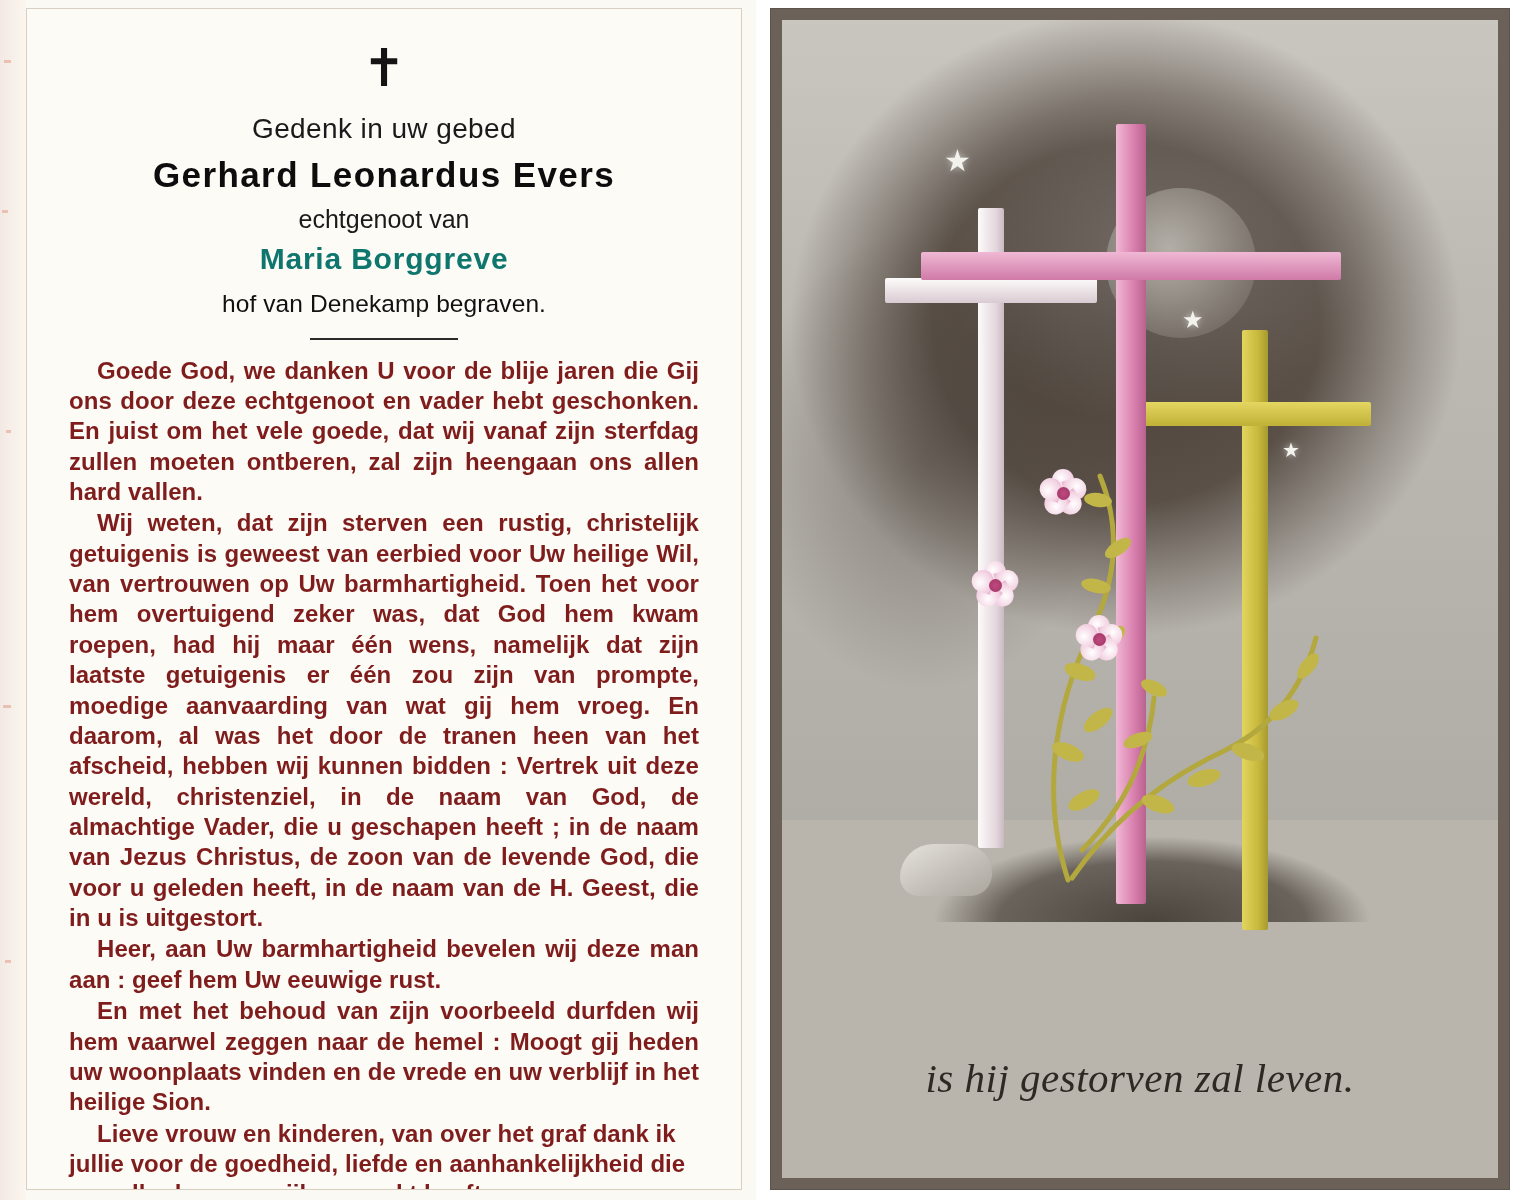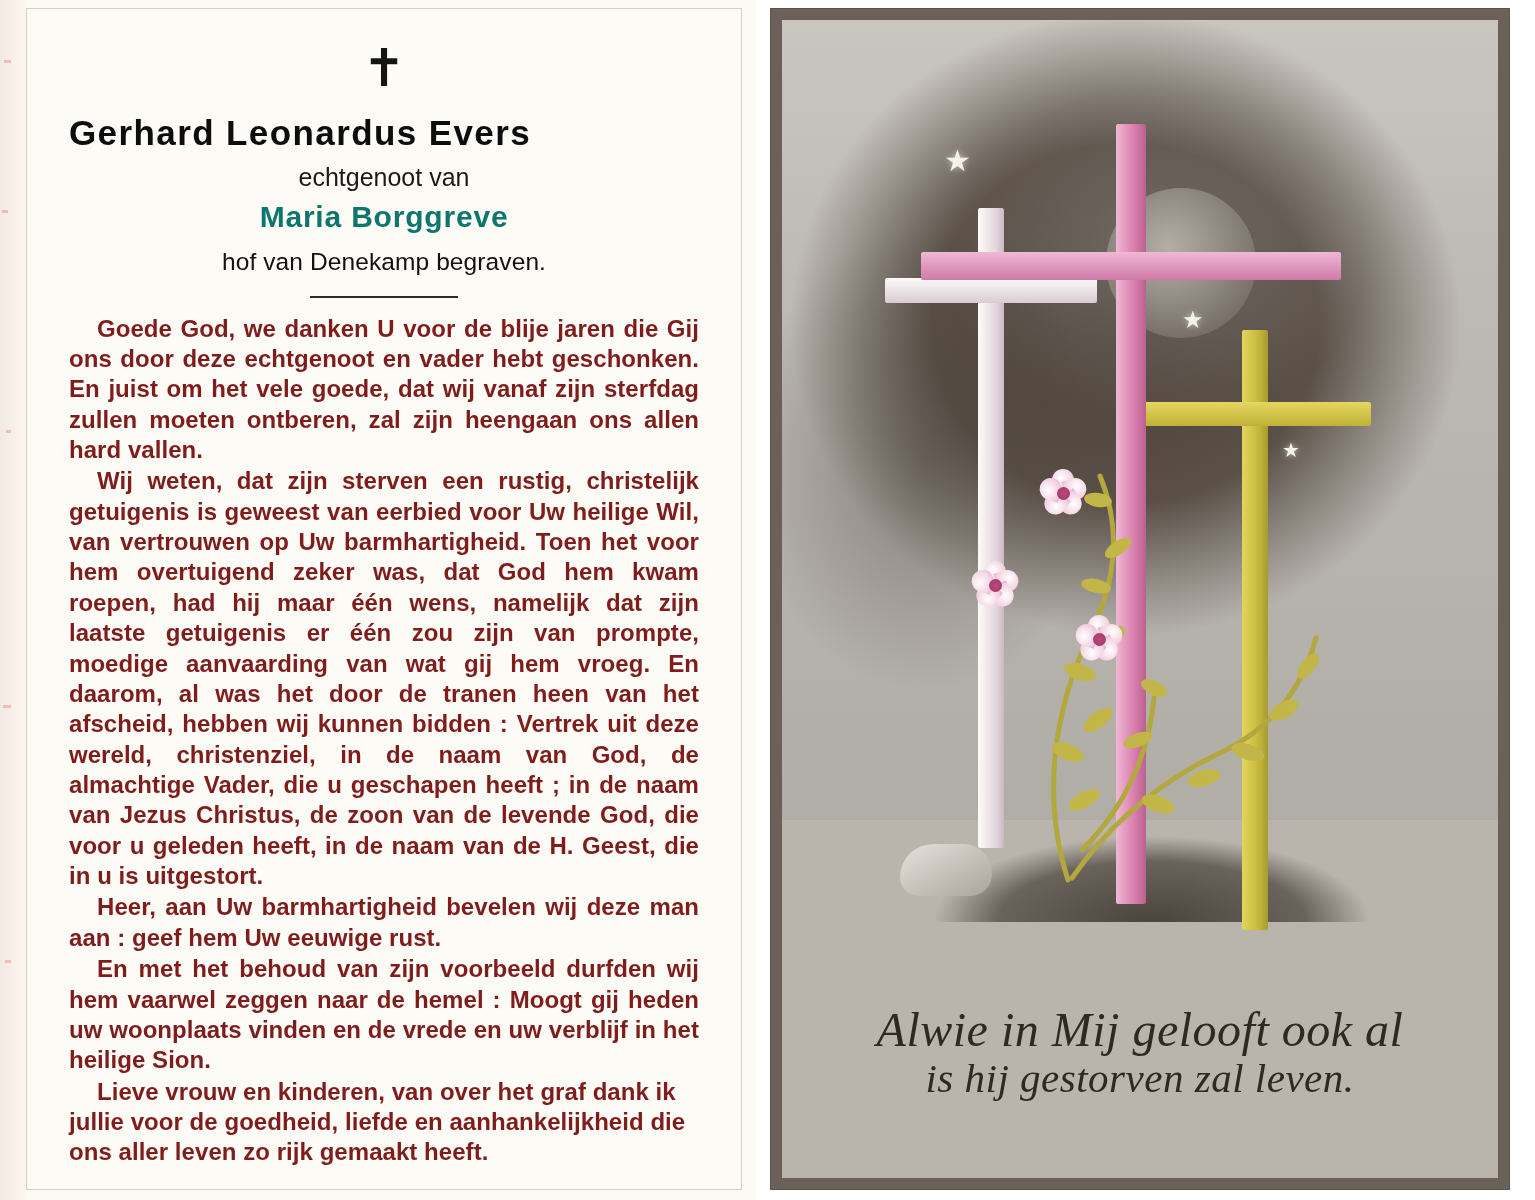--- a/index.html
+++ b/index.html
@@ -62,21 +62,21 @@
     font-weight: 400;
   }
   .line-gedenk {
     text-align: center;
     font-size: 28px;
     color: #1a1a1a;
     letter-spacing: .4px;
     margin-bottom: 10px;
   }
   .name-main {
-    text-align: left;
+    text-align: center;
     font-size: 35px;
     font-weight: bold;
     letter-spacing: 1.4px;
     color: #0d0d0d;
     margin-bottom: 10px;
     white-space: nowrap;
   }
   .line-echtgenoot {
     text-align: center;
     font-size: 25px;
@@ -321,20 +321,21 @@
     <div class="edge-left">
       <span class="edge-speck" style="left:4px;top:60px;width:7px;height:3px;"></span>
       <span class="edge-speck" style="left:2px;top:210px;width:6px;height:3px;"></span>
       <span class="edge-speck" style="left:6px;top:430px;width:5px;height:3px;"></span>
       <span class="edge-speck" style="left:3px;top:705px;width:8px;height:3px;"></span>
       <span class="edge-speck" style="left:5px;top:960px;width:6px;height:3px;"></span>
     </div>
 
     <div class="left-inner">
       <div class="cross-glyph">✝</div>
+      <div class="line-gedenk">Gedenk in uw gebed</div>
       <div class="name-main">Gerhard Leonardus Evers</div>
       <div class="line-echtgenoot">echtgenoot van</div>
       <div class="name-spouse">Maria Borggreve</div>
 
       <div class="bio">
         <span class="lastline">hof van Denekamp begraven.</span>
       </div>
 
       <div class="divider"></div>
 
@@ -421,21 +422,20 @@
         <div class="flower" style="left:294px;top:596px;">
           <span class="petal" style="transform:rotate(0deg) translate(0,-13px)"></span>
           <span class="petal" style="transform:rotate(72deg) translate(0,-13px)"></span>
           <span class="petal" style="transform:rotate(144deg) translate(0,-13px)"></span>
           <span class="petal" style="transform:rotate(216deg) translate(0,-13px)"></span>
           <span class="petal" style="transform:rotate(288deg) translate(0,-13px)"></span>
           <span class="core"></span>
         </div>
 
         <div class="caption">
-          <div class="l1">Alwie in Mij gelooft ook al</div>
           <div class="l2">is hij gestorven zal leven.</div>
         </div>
 
 
       </div>
     </div>
   </div>
 
 </div>
 

